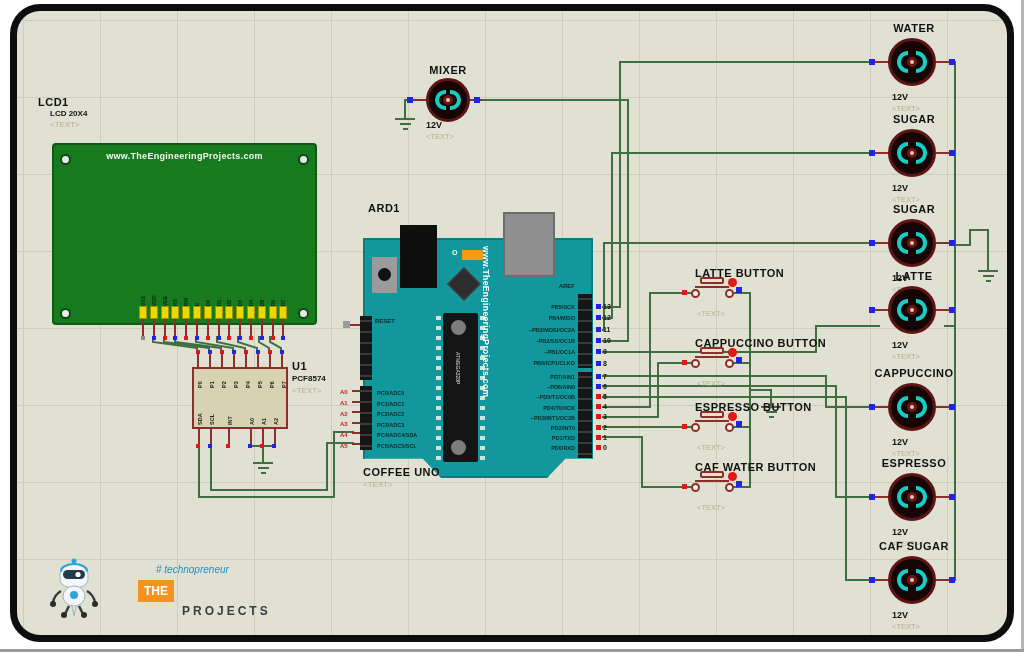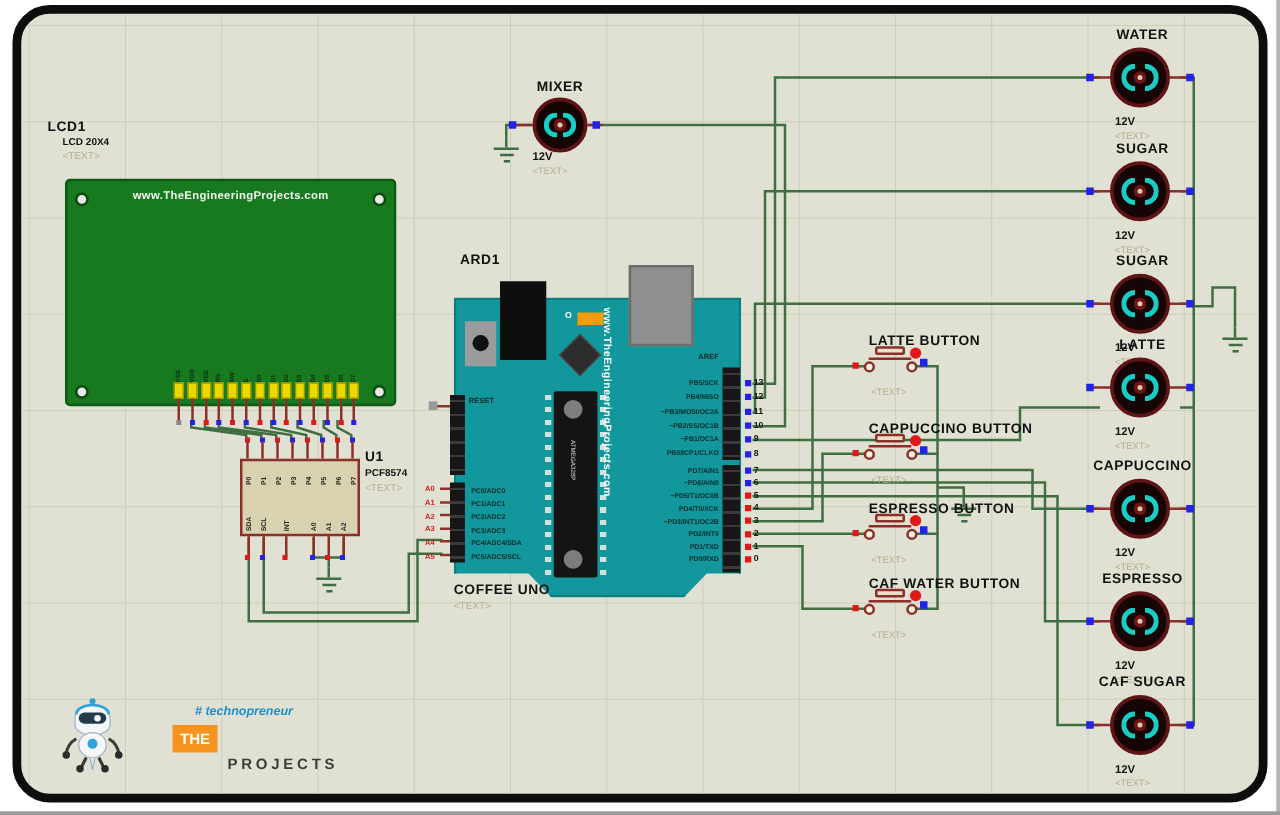--- a/index.html
+++ b/index.html
@@ -149,21 +149,21 @@
   .b-note{position:absolute;left:57px;top:42px;font-size:7.5px;color:#b5ae8e}
 
   
   .gnd{position:absolute;width:20px;transform:translateX(-50%)}
   .gnd i{display:block;background:#3f6f41;margin:0 auto}
   .gnd .s{width:2px;height:8px}.gnd .b1{width:20px;height:2px}
   .gnd .b2{width:11px;height:2px;margin-top:3px}.gnd .b3{width:5px;height:2px;margin-top:3px}
 
   
   .logo{position:absolute;left:48px;top:558px;width:230px;height:72px}
-  .tagline{position:absolute;left:108px;top:6px;font-size:10px;font-weight:bold;font-style:italic;color:#1e8fc6}
+  .tagline{position:absolute;left:108px;top:6px;font-size:10px;font-weight:normal;font-style:italic;color:#1e8fc6}
   .logo-the{position:absolute;left:90px;top:22px;background:#f6921e;color:#fff;font-weight:bold;font-size:12px;padding:4px 6px}
   .logo-eng{position:absolute;left:126px;top:22px;background:linear-gradient(180deg,#48b8ea,#1082c2);
             color:#fff;font-weight:bold;font-size:12px;letter-spacing:3px;padding:4px 10px}
   .logo-proj{position:absolute;left:134px;top:46px;color:#3c3c3c;font-weight:bold;font-size:12px;letter-spacing:3px}
 </style>
 </head>
 <body>
 
 <div class="frame">
   <div class="gridbg"></div>

